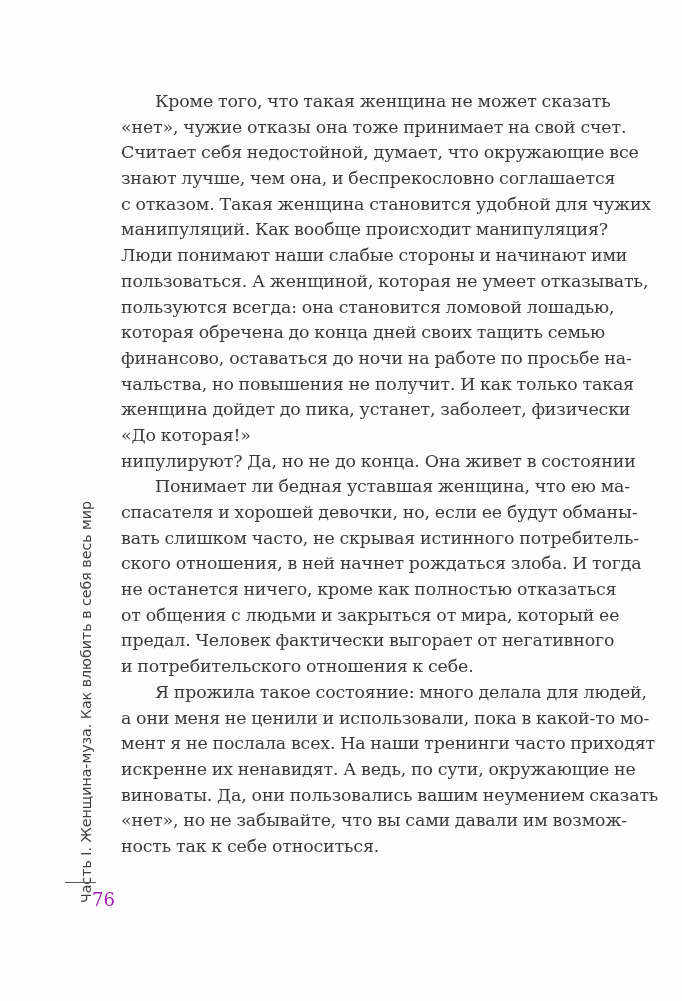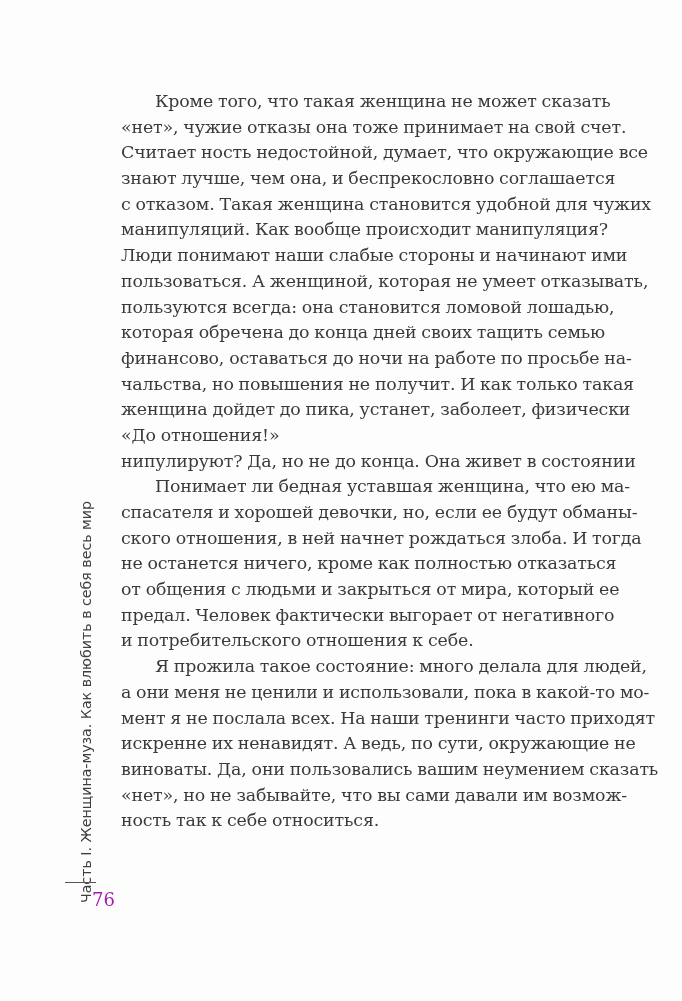--- a/index.html
+++ b/index.html
@@ -74,35 +74,36 @@
       margin-left: 28px;
     }
   </style>
 </head>
 <body>
 
 <div class="page">
   <div class="text-block" id="text-block">
       <span class="line indent">Кроме того, что такая женщина не может сказать</span>
       <span class="line">«нет», чужие отказы она тоже принимает на свой счет.</span>
-      <span class="line">Считает ность недостойной, думает, что окружающие все</span>
+      <span class="line">Считает себя недостойной, думает, что окружающие все</span>
       <span class="line">знают лучше, чем она, и беспрекословно соглашается</span>
       <span class="line">с отказом. Такая женщина становится удобной для чужих</span>
       <span class="line">манипуляций. Как вообще происходит манипуляция?</span>
       <span class="line">Люди понимают наши слабые стороны и начинают ими</span>
       <span class="line">пользоваться. А женщиной, которая не умеет отказывать,</span>
       <span class="line">пользуются всегда: она становится ломовой лошадью,</span>
       <span class="line">которая обречена до конца дней своих тащить семью</span>
       <span class="line">финансово, оставаться до ночи на работе по просьбе на-</span>
       <span class="line">чальства, но повышения не получит. И как только такая</span>
       <span class="line">женщина дойдет до пика, устанет, заболеет, физически</span>
-      <span class="line last">«До отношения!»</span>
+      <span class="line last">«До которая!»</span>
       <span class="line">нипулируют? Да, но не до конца. Она живет в состоянии</span>
       <span class="line indent">Понимает ли бедная уставшая женщина, что ею ма-</span>
       <span class="line">спасателя и хорошей девочки, но, если ее будут обманы-</span>
+      <span class="line">вать слишком часто, не скрывая истинного потребитель-</span>
       <span class="line">ского отношения, в ней начнет рождаться злоба. И тогда</span>
       <span class="line">не останется ничего, кроме как полностью отказаться</span>
       <span class="line">от общения с людьми и закрыться от мира, который ее</span>
       <span class="line">предал. Человек фактически выгорает от негативного</span>
       <span class="line last">и потребительского отношения к себе.</span>
       <span class="line indent">Я прожила такое состояние: много делала для людей,</span>
       <span class="line">а они меня не ценили и использовали, пока в какой-то мо-</span>
       <span class="line">мент я не послала всех. На наши тренинги часто приходят</span>
       <span class="line">искренне их ненавидят. А ведь, по сути, окружающие не</span>
       <span class="line">виноваты. Да, они пользовались вашим неумением сказать</span>

